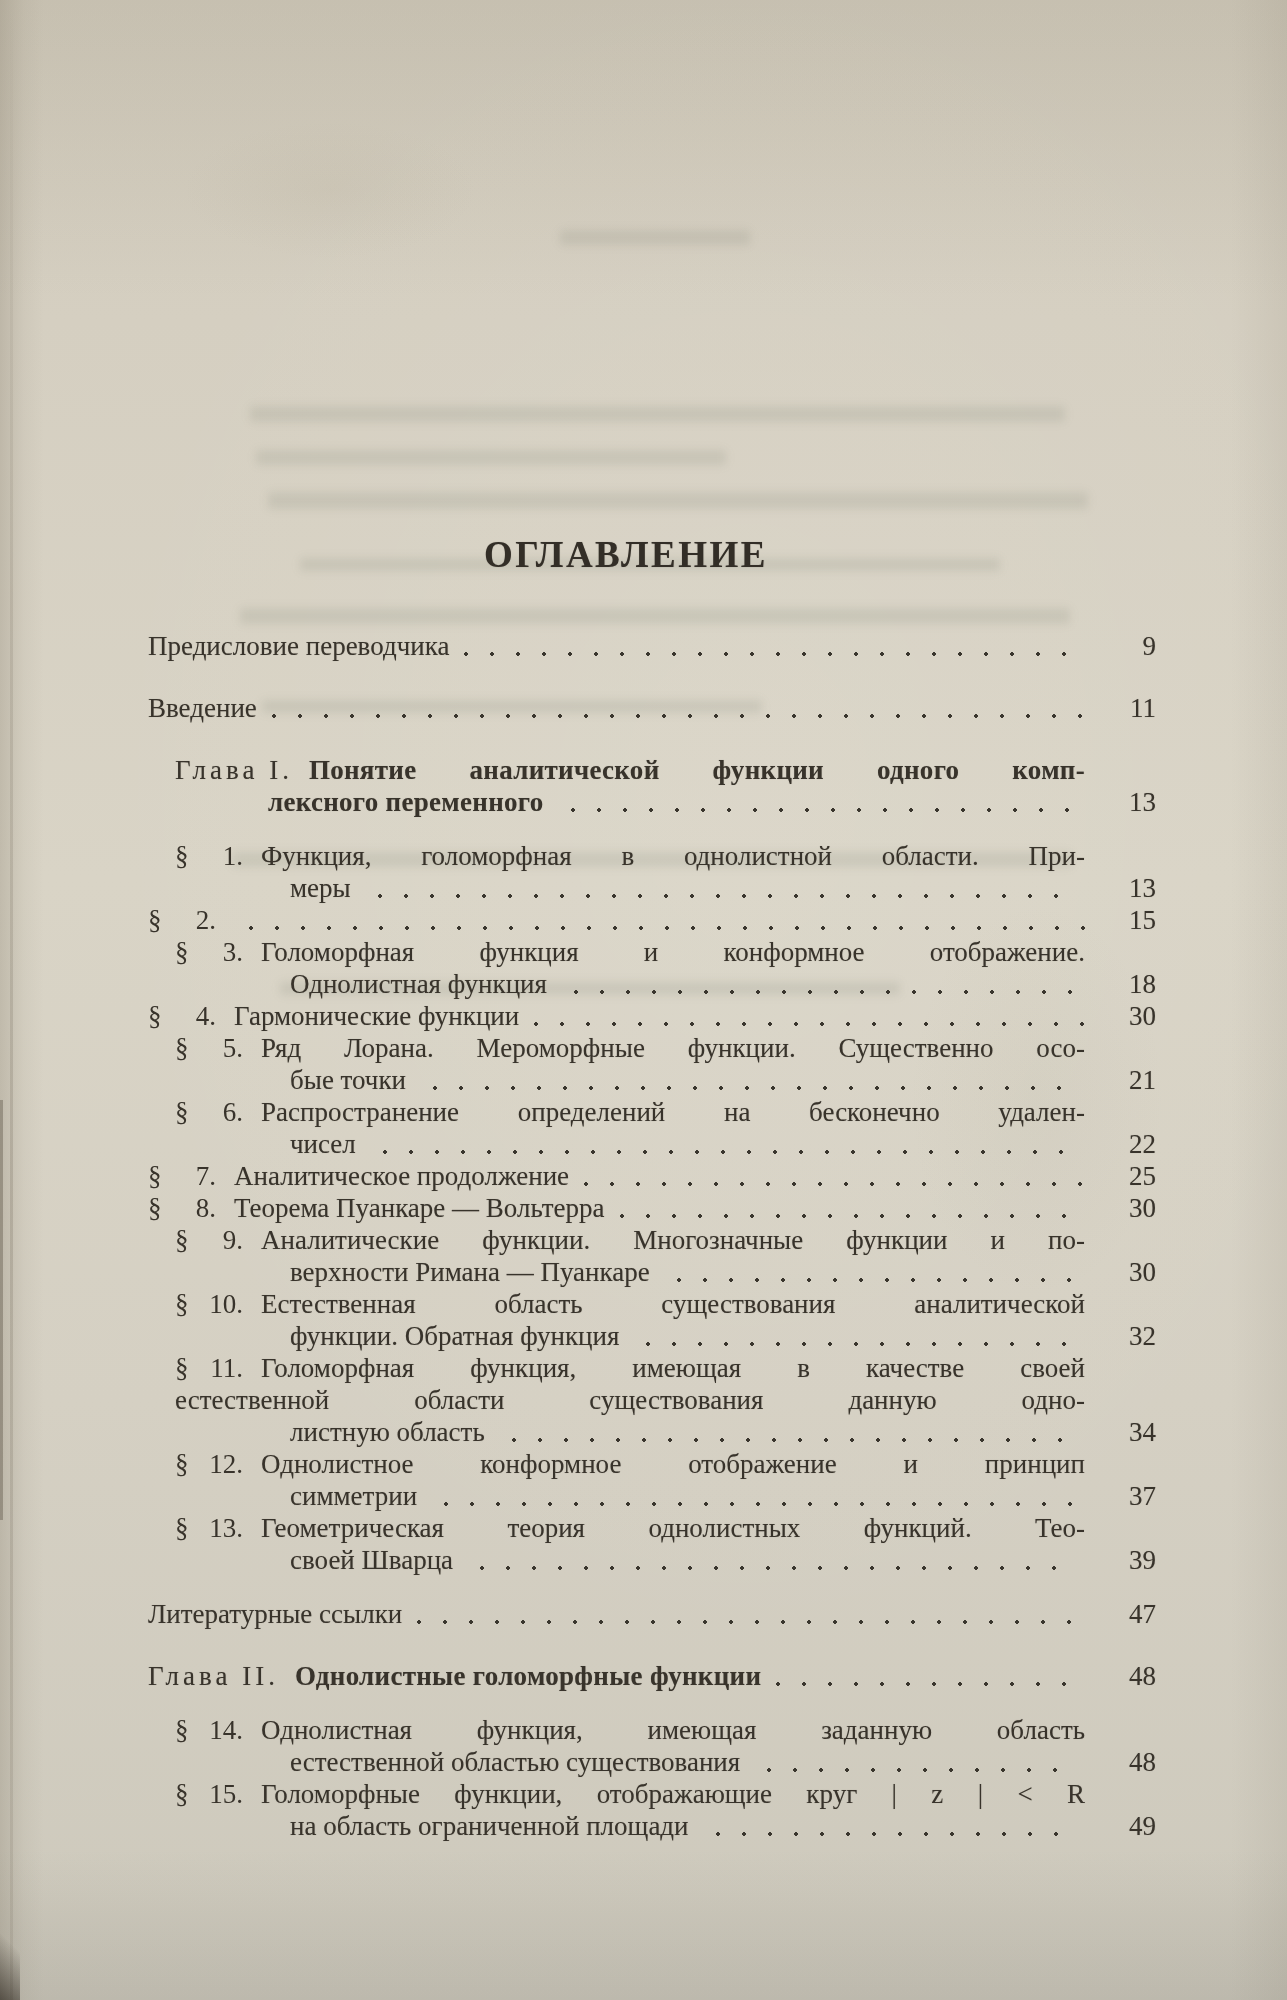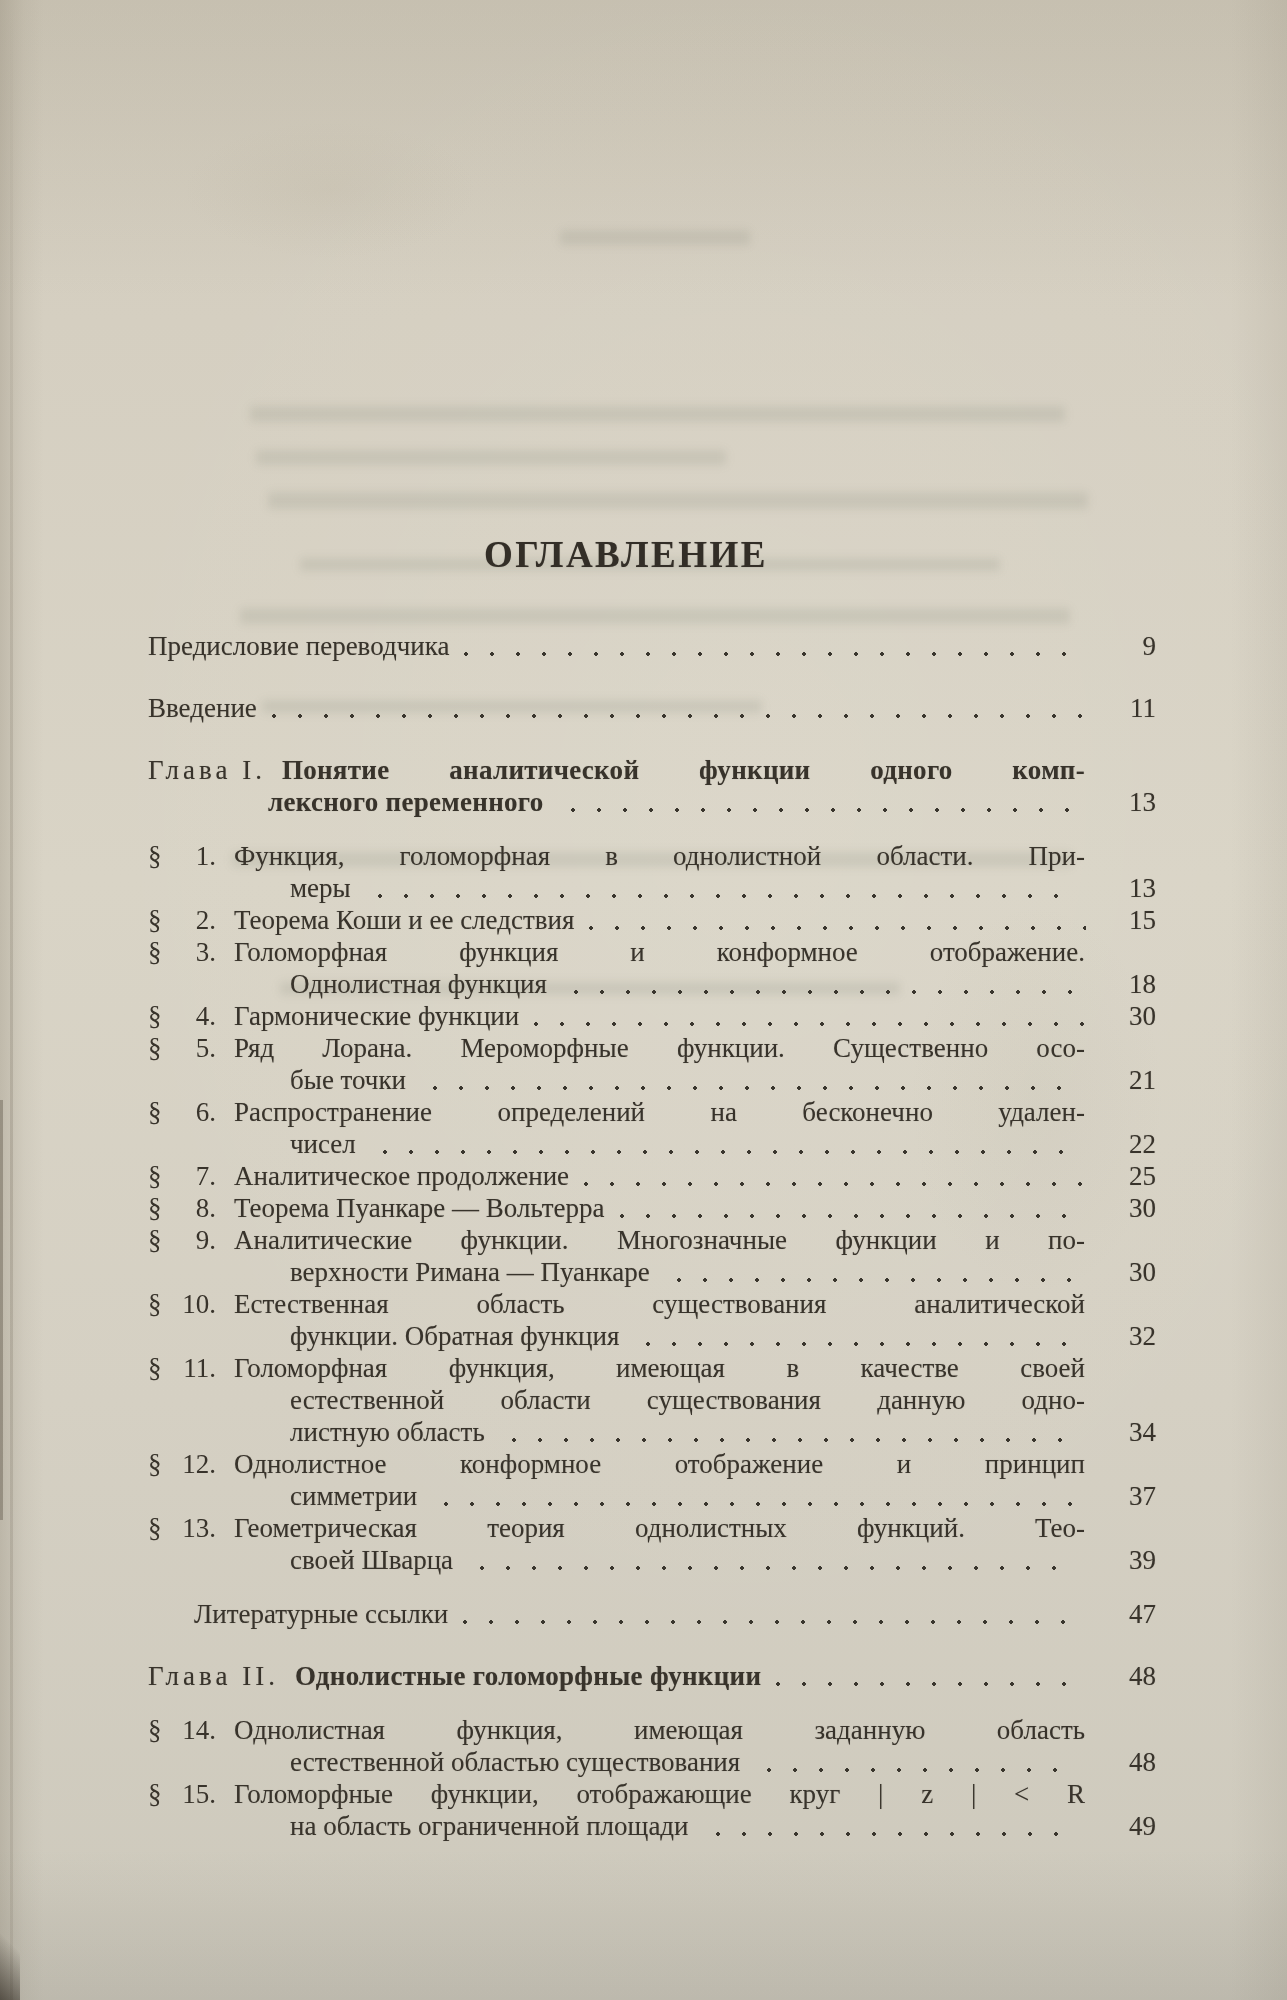--- a/index.html
+++ b/index.html
@@ -41,25 +41,25 @@
   .toc-title{
     text-align:center;font-weight:bold;font-size:37px;line-height:38px;
     letter-spacing:2.5px;margin:0 52px 56px 0;color:#332e27;
     text-shadow:0 0 1px rgba(51,46,39,0.35);
   }
   .toc{font-size:27px;line-height:32px;}
   .entry{margin:0;}
   .t-plain{margin-bottom:30px;}
   .t-chapter{margin-bottom:22px;}
   .t-section{margin-bottom:0;}
-  .t-section + .t-plain{margin-top:22px;margin-left:46px;}
+  .t-section + .t-plain{margin-top:22px;}
 
   .line{display:flex;align-items:baseline;}
   .line .text{white-space:nowrap;text-shadow:0 0 1px rgba(56,51,43,0.25);}
-  .line.fill{margin-right:71px;}
+  .line.fill{margin-right:71px;margin-left:27px;}
   .line.fill .text{display:block;flex:1;white-space:normal;text-align:justify;text-align-last:justify;}
   .t-chapter .text{font-weight:bold;letter-spacing:0.3px;}
 
   .chapter-label{letter-spacing:4px;margin-right:16px;white-space:nowrap;text-shadow:0 0 1px rgba(56,51,43,0.25);}
   .sect-sym{display:inline-block;width:24px;white-space:nowrap;}
   .sect-num{display:inline-block;width:44px;text-align:right;margin-right:18px;white-space:nowrap;}
   .cont{margin-left:142px;gap:12px;}           
   .t-chapter .cont{margin-left:120px;}
 
   .leader{flex:1;align-self:flex-end;height:7px;margin:0 18px 4px 14px;
@@ -129,21 +129,20 @@
           <div class="line last cont">
             <span class="text">меры</span>
             <span class="leader"></span>
             <span class="pagenum">13</span>
           </div>
         </div>
         <div class="entry t-section">
           <div class="line last">
             <span class="sect-sym">§</span>
             <span class="sect-num">2.</span>
-            <span class="text">Теорема Коши и ее следствия</span>
             <span class="leader"></span>
             <span class="pagenum">15</span>
           </div>
         </div>
         <div class="entry t-section">
           <div class="line fill">
             <span class="sect-sym">§</span>
             <span class="sect-num">3.</span>
             <span class="text">Голоморфная функция и конформное отображение.</span>
           </div>

